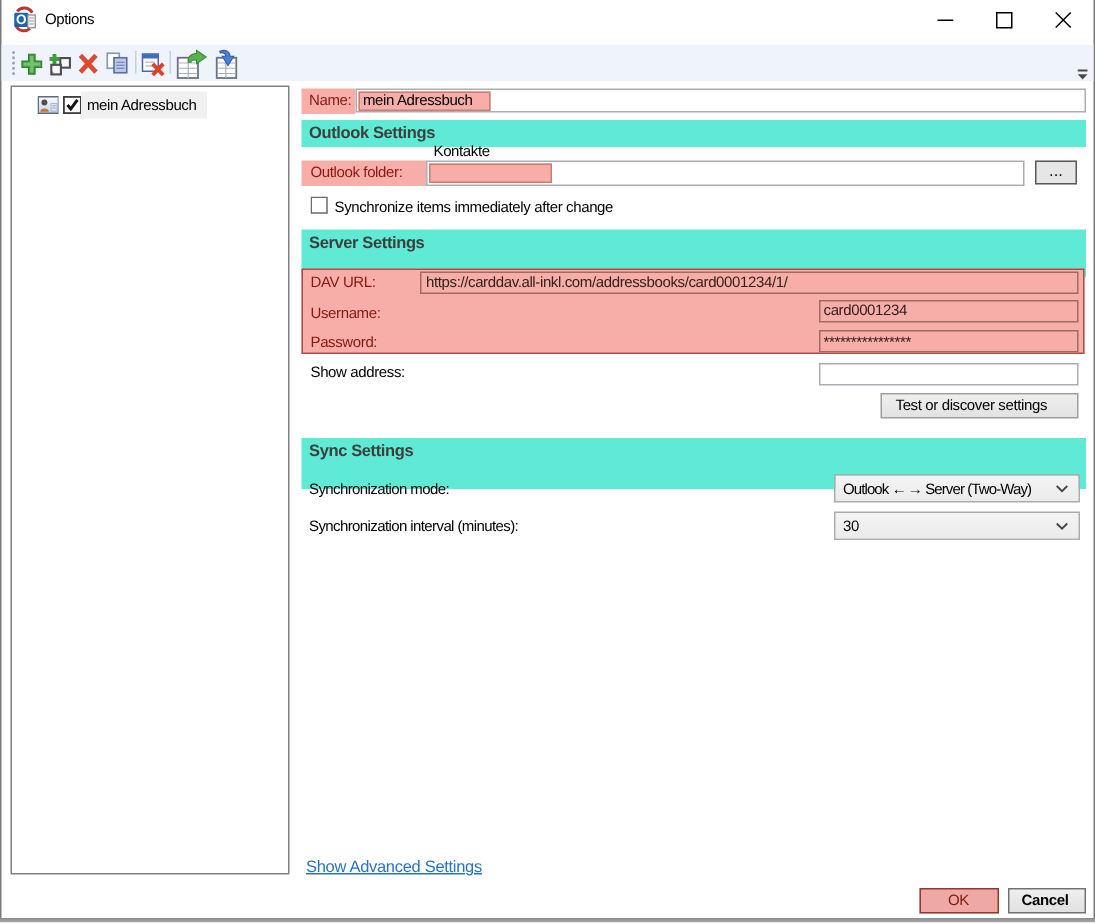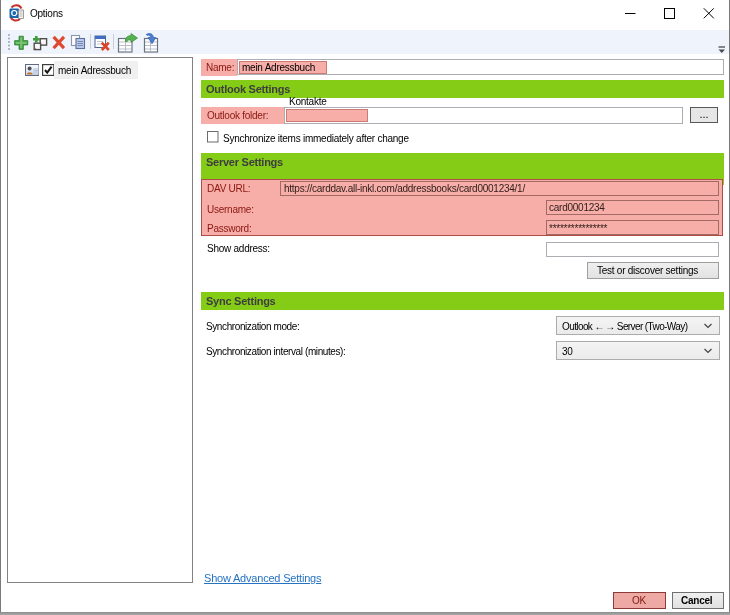--- a/index.html
+++ b/index.html
@@ -3,21 +3,21 @@
 <meta charset="utf-8">
 <style>
 *{margin:0;padding:0;box-sizing:border-box;}
 html,body{width:730px;height:615px;overflow:hidden;background:#fff;
  font-family:"Liberation Sans",sans-serif;}
 .abs{position:absolute;}
 body{position:relative;}
 .t{font-size:10px;letter-spacing:-0.25px;color:#000;white-space:nowrap;}
 .red{color:#8a1710;}
 .pink{background:#f7aea8;}
-.hdr{background:#84cc16;font-weight:bold;color:#3e3e3e;font-size:11px;
+.hdr{background:#5eead4;font-weight:bold;color:#3e3e3e;font-size:11px;
  letter-spacing:-0.25px;line-height:18px;padding-left:5px;}
 .inp{background:#fff;border:1px solid #abadb3;}
 .pinp{background:#f7aea8;border:1px solid #a26a64;}
 .combo{background:linear-gradient(#f4f4f4,#ebebeb);border:1px solid #acacac;}
 </style>
 </head>
 <body>
 
 <div class="abs" style="left:0;top:0;width:730px;height:612px;background:#fff;border-left:1px solid #7a7a7a;border-right:1px solid #7a7a7a;"></div>
 <div class="abs" style="left:0;top:612px;width:730px;height:3px;background:linear-gradient(#8c8c8c,#aaaaaa);"></div>
@@ -85,21 +85,21 @@
 <div class="abs t red" style="left:207px;top:222px;line-height:13px;">Password:</div>
 <div class="abs pinp" style="left:546px;top:219.5px;width:173px;height:15px;"></div>
 <div class="abs t" style="left:549px;top:222px;line-height:13px;color:#33201c;">****************</div>
 
 <div class="abs t" style="left:207px;top:242px;line-height:13px;">Show address:</div>
 <div class="abs inp" style="left:546px;top:242px;width:173px;height:15px;"></div>
 
 <div class="abs" style="left:587px;top:262px;width:132px;height:17px;background:linear-gradient(#efefef,#e2e2e2);border:1px solid #9e9e9e;"></div>
 <div class="abs t" style="left:597px;top:264px;line-height:13px;">Test or discover settings</div>
 
-<div class="abs hdr" style="left:201px;top:292px;width:523px;height:18px;">Sync Settings</div>
+<div class="abs hdr" style="left:201px;top:292px;width:523px;height:34px;">Sync Settings</div>
 
 <div class="abs t" style="left:206px;top:320px;line-height:13px;letter-spacing:-0.4px;">Synchronization mode:</div>
 <div class="abs combo" style="left:556px;top:316px;width:164px;height:19px;"></div>
 <div class="abs t" style="left:562px;top:320px;line-height:13px;letter-spacing:-0.6px;">Outlook ← → Server (Two-Way)</div>
 <svg class="abs" style="left:703px;top:322px;width:10px;height:8px;" viewBox="0 0 10 8">
     <path d="M1.5 2 L5 5.5 L8.5 2" fill="none" stroke="#444" stroke-width="1.2"></path>
   </svg>
 
 <div class="abs t" style="left:206px;top:345px;line-height:13px;letter-spacing:-0.4px;">Synchronization interval (minutes):</div>
 <div class="abs combo" style="left:556px;top:341px;width:164px;height:19px;"></div>

